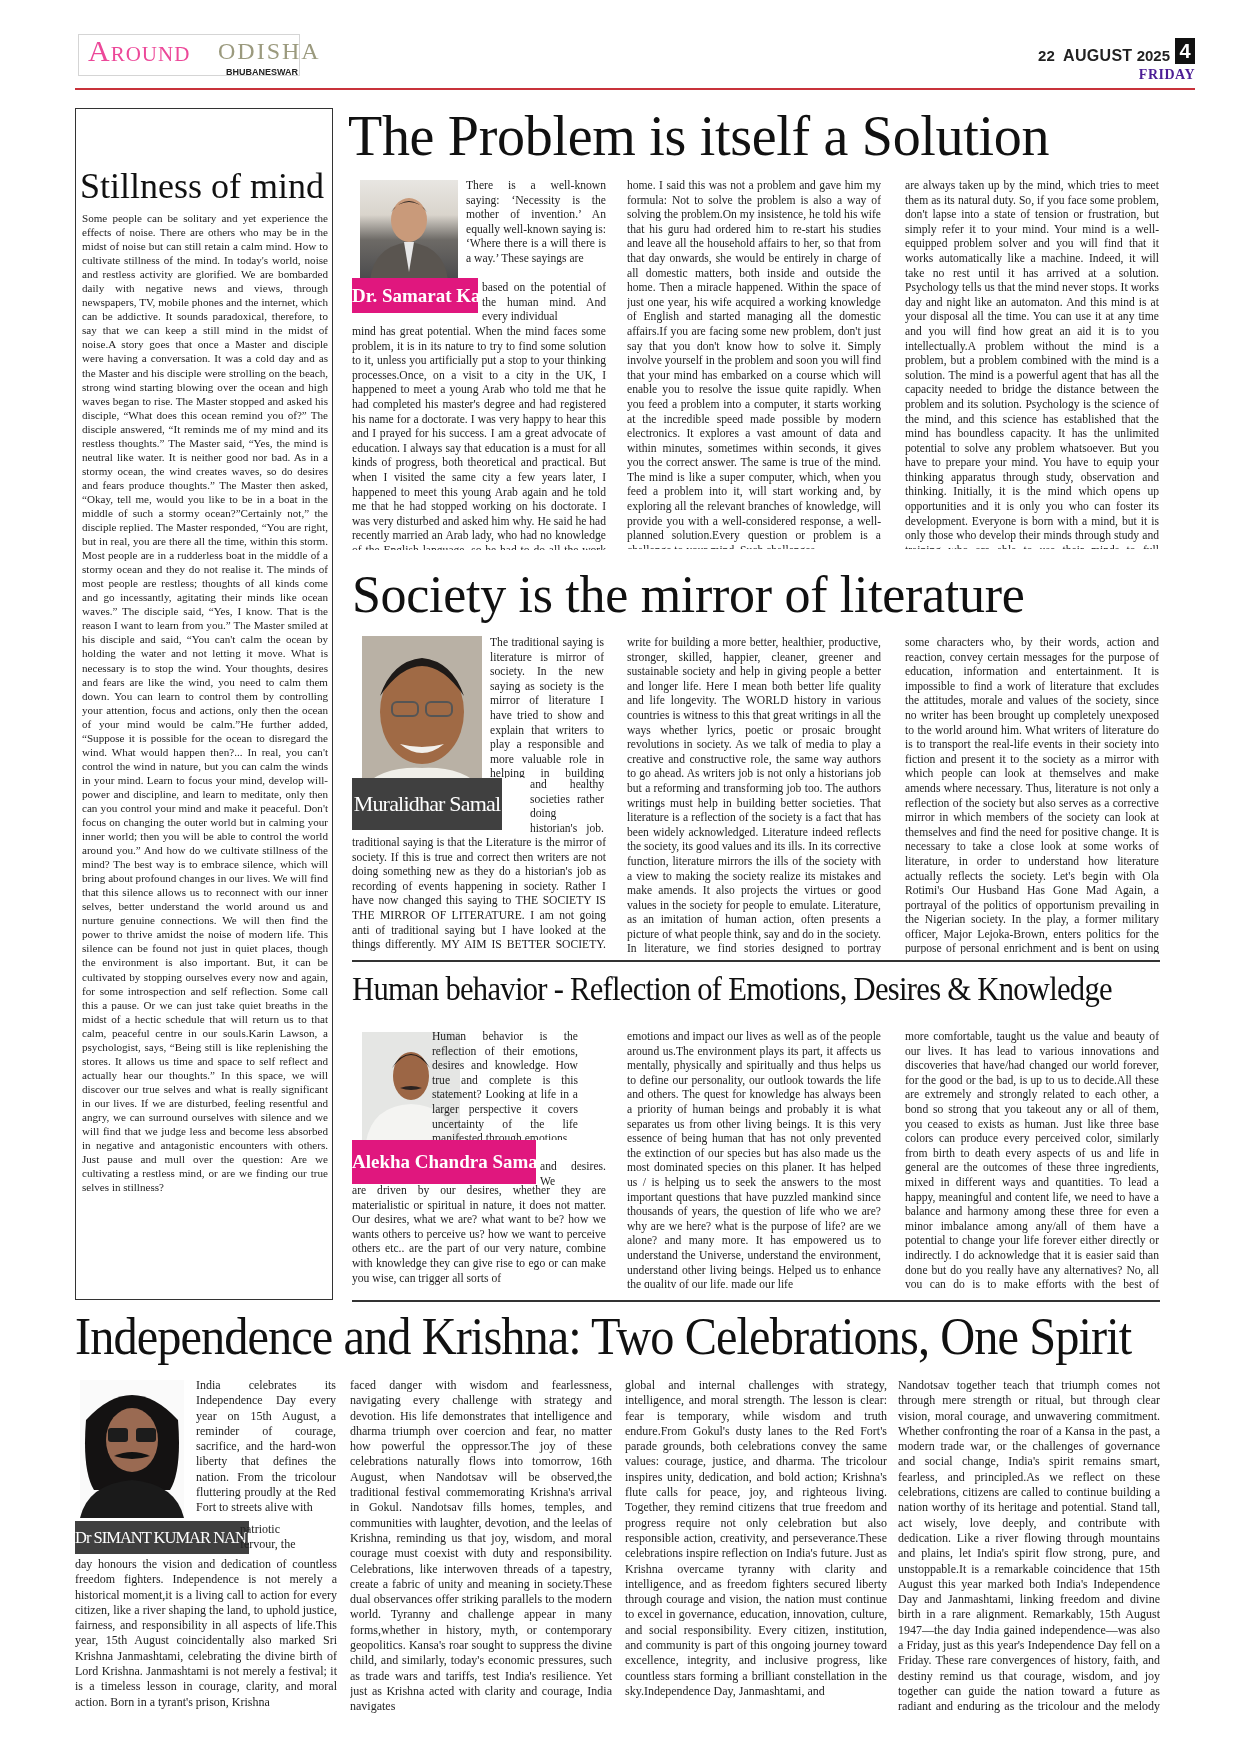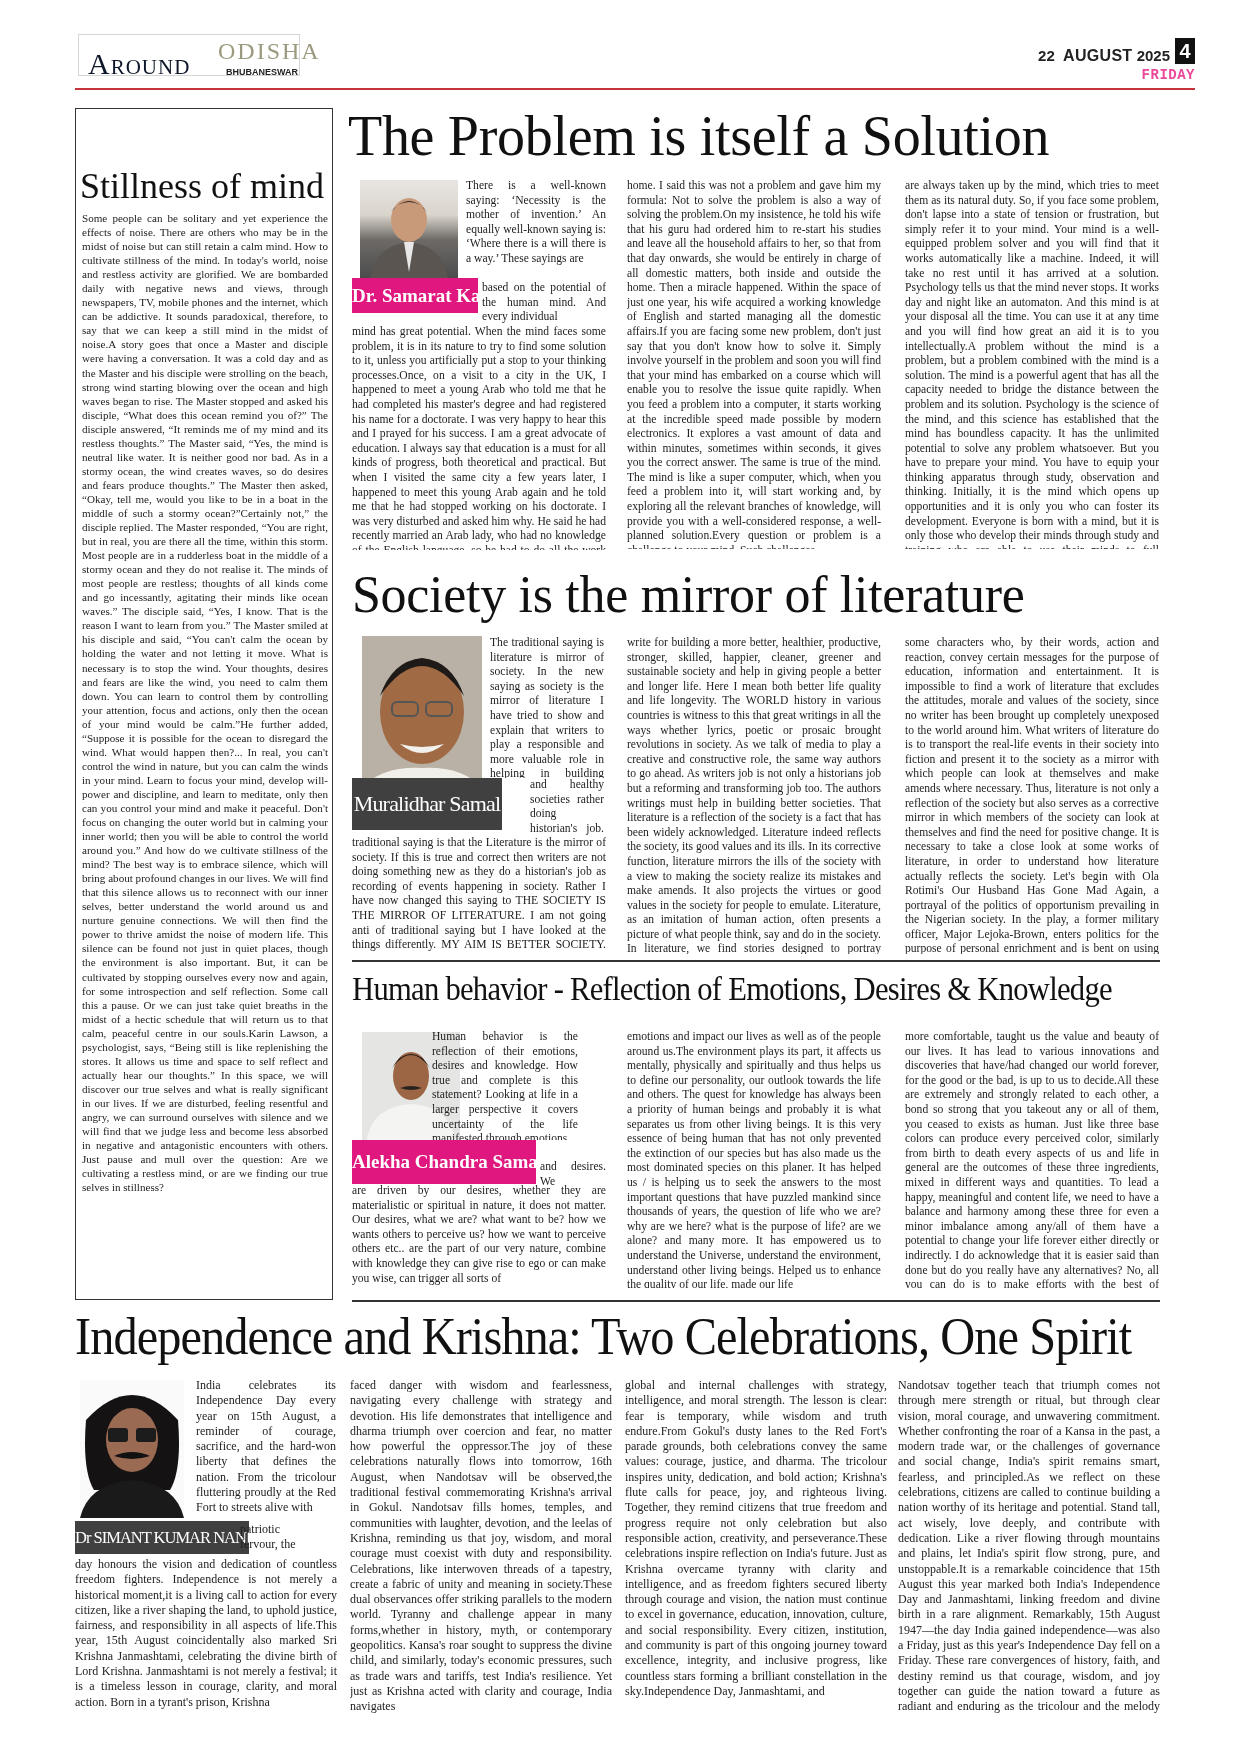--- a/index.html
+++ b/index.html
@@ -1,27 +1,27 @@
 <!DOCTYPE html>
 <html><head>
 <meta charset="utf-8">
 <style>
 *{box-sizing:border-box;margin:0;padding:0}
 html,body{width:1240px;height:1755px;background:#fff;overflow:hidden}
 body{font-family:"Liberation Serif","DejaVu Serif",serif;color:#1a1a1a;position:relative}
 .abs{position:absolute}
 
 #masthead{left:78px;top:34px;width:222px;height:42px;border:1px solid #d5d5d5}
-#mast-around{left:88px;top:47px;font-size:30px;letter-spacing:1px;color:#0f172a;font-variant:small-caps}
+#mast-around{left:88px;top:34px;font-size:30px;letter-spacing:1px;color:#ec4899;font-variant:small-caps}
 #mast-odisha{left:218px;top:38px;font-size:24px;letter-spacing:2px;color:#9b9a7e}
 #mast-city{left:226px;top:67px;font-family:"Liberation Sans",sans-serif;font-size:9px;font-weight:bold;color:#222}
 #date-line{right:70px;top:47px;font-family:"Liberation Sans",sans-serif;font-weight:bold;font-size:15px;color:#222}
 #date-line .month{font-size:16px;letter-spacing:.3px}
 #page-num{right:45px;top:38px;background:#111;color:#fff;font-family:"Liberation Sans",sans-serif;font-weight:bold;font-size:20px;width:20px;height:26px;text-align:center;line-height:26px}
-#day{right:45px;top:67px;font-family:Liberation Mono, monospace;font-weight:bold;font-size:14px;color:#ec4899;letter-spacing:.5px}
+#day{right:45px;top:67px;font-family:Liberation Serif, serif;font-weight:bold;font-size:14px;color:#4c1d95;letter-spacing:.5px}
 #head-rule{left:75px;right:45px;top:88px;height:2px;background:#c8323a}
 
 #editorial{left:75px;top:108px;width:258px;height:1192px;border:1px solid #333}
 #ed-tag{position:absolute;left:0;top:0;width:100%;height:52px;background:#1c1c1c;color:#fff;font-weight:bold;font-size:34px;text-align:center;line-height:54px;letter-spacing:.5px}
 #ed-title{position:absolute;left:4px;top:56px;font-size:36px;color:#111;white-space:nowrap}
 .body-txt{font-size:11.6px;line-height:14.6px;text-align:justify;color:#222}
 #ed-body{position:absolute;left:6px;top:102px;width:246px;height:1086px;overflow:hidden;font-size:11.1px;line-height:14.05px}
 
 .hl{font-family:"Liberation Serif","DejaVu Serif",serif;color:#111;white-space:nowrap}
 #a1-title{left:348px;top:104px;font-size:56px;letter-spacing:-.3px}

